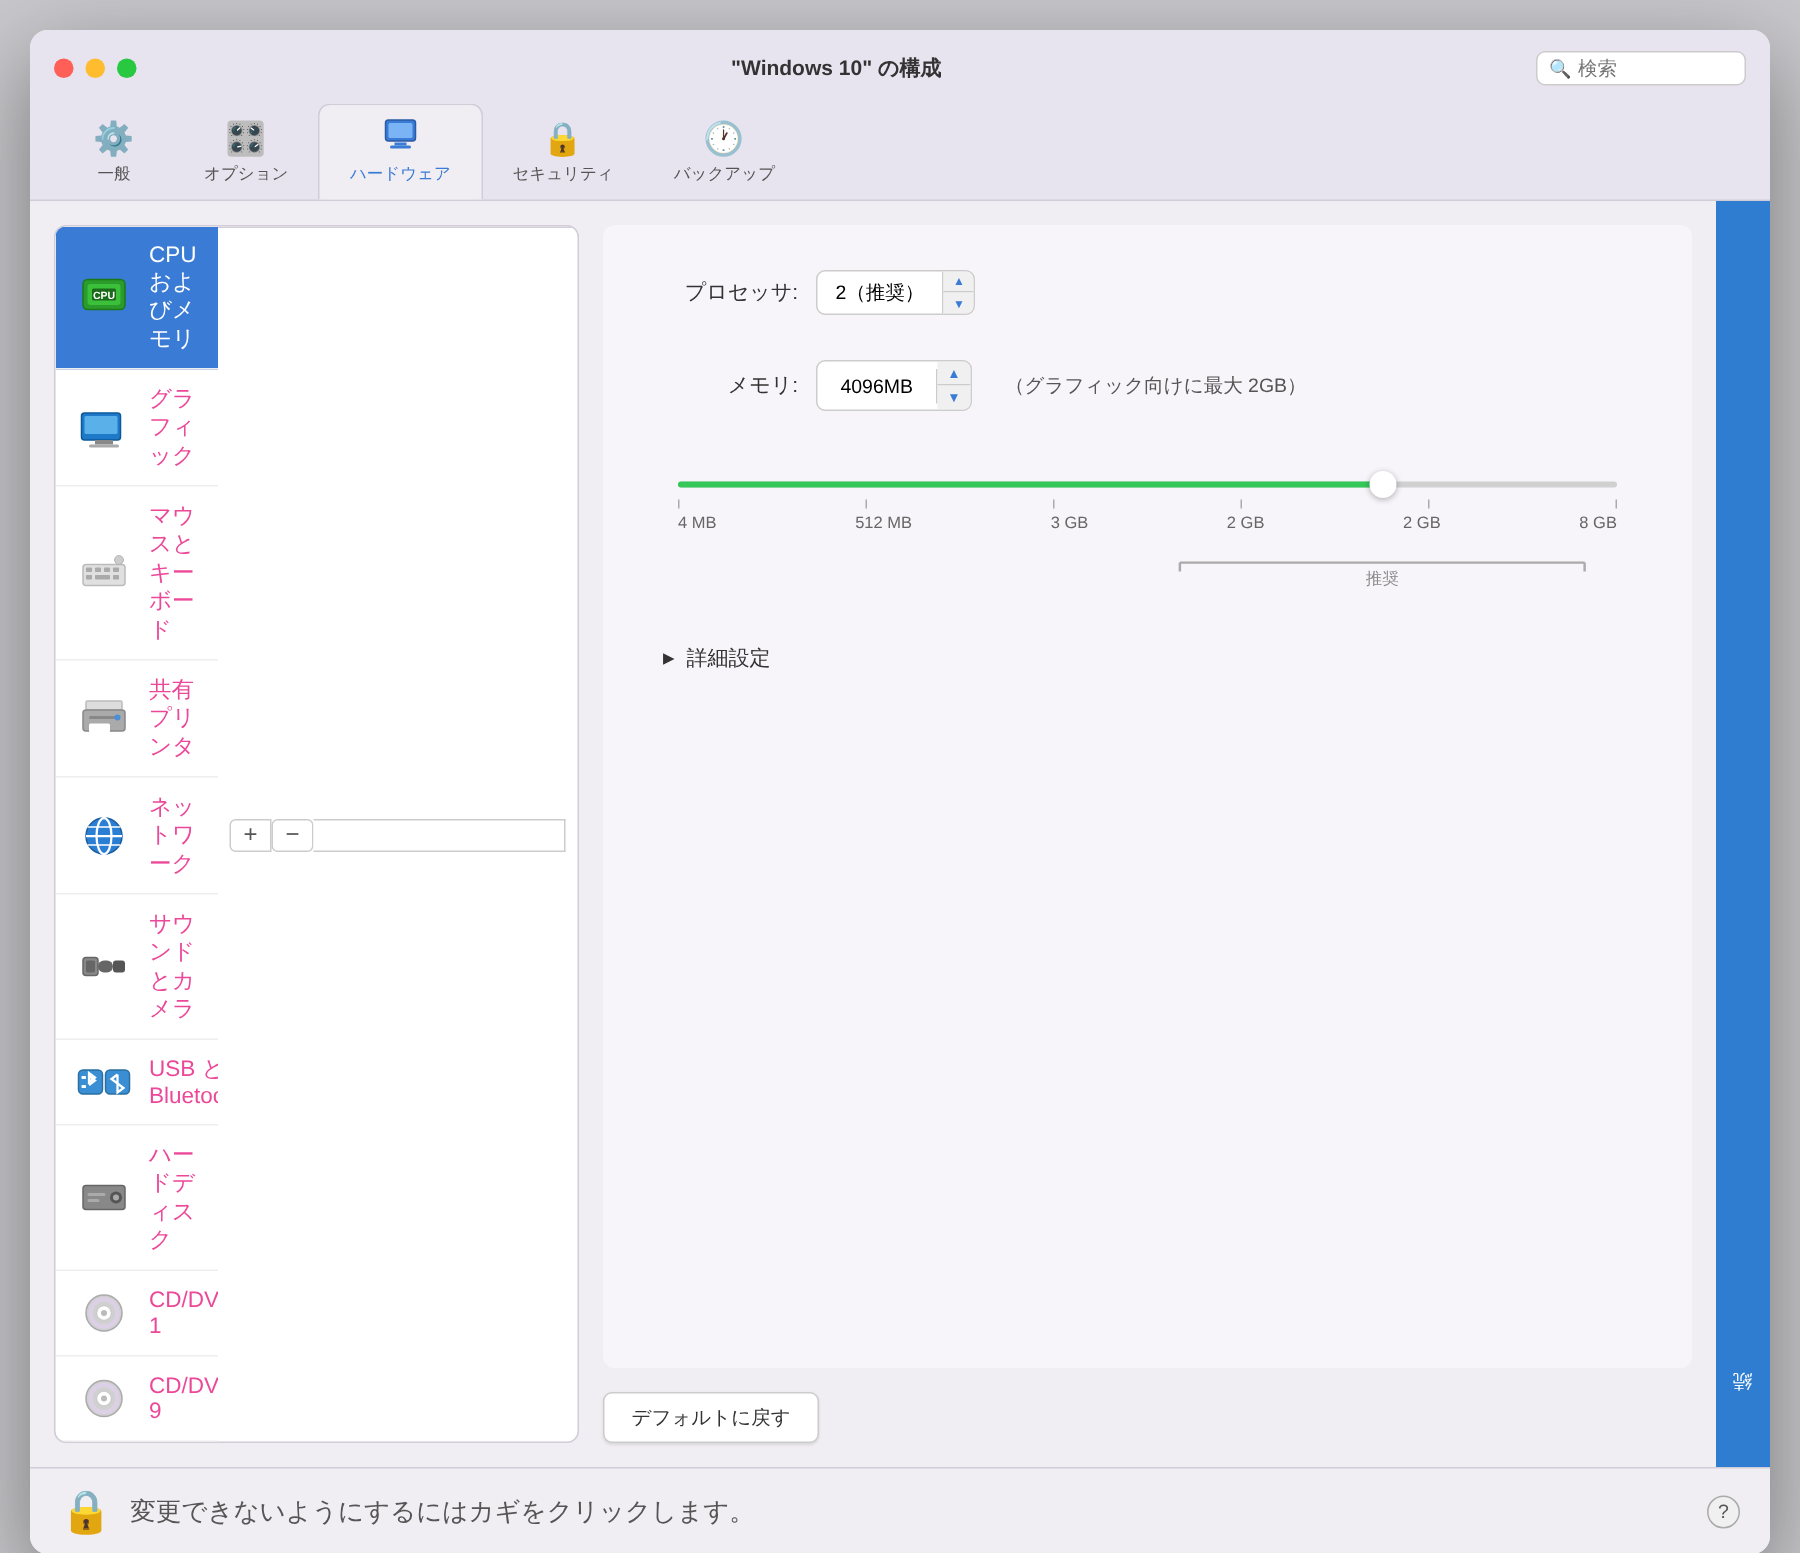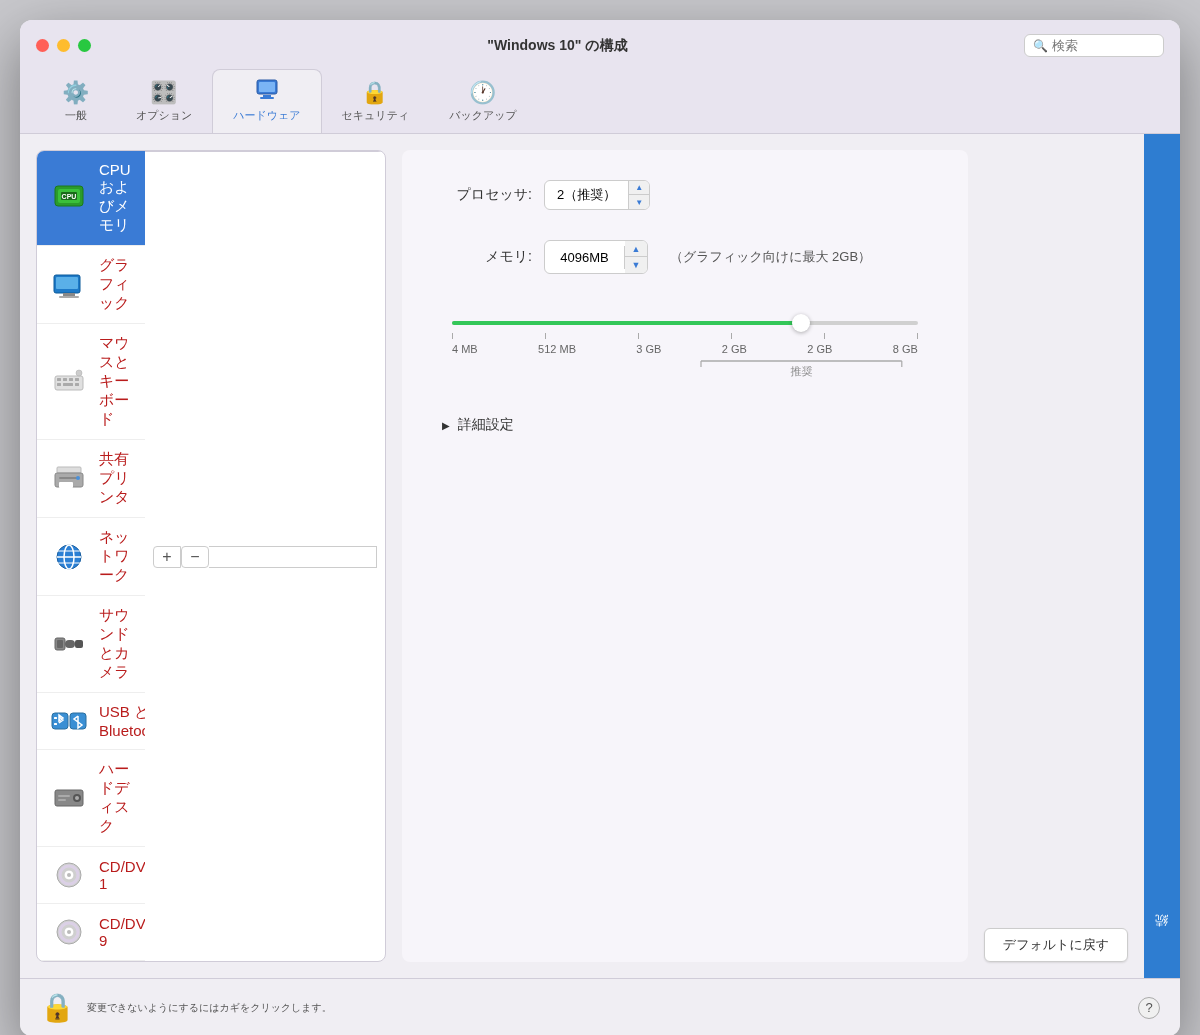--- a/index.html
+++ b/index.html
@@ -143,21 +143,21 @@
     .item-icon {
       width: 36px; height: 36px;
       display: flex;
       align-items: center;
       justify-content: center;
       font-size: 22px;
       flex-shrink: 0;
     }
     .item-label {
       font-size: 15px;
-      color: #b91c1c;
+      color: #ec4899;
     }
     .sidebar-footer {
       display: flex;
       align-items: center;
       padding: 6px 8px;
       border-top: 1px solid #d0ccd8;
       gap: 0;
     }
     .sidebar-btn {
       width: 28px; height: 22px;
@@ -179,21 +179,21 @@
       border: 1px solid #ccc;
       border-left: none;
       padding: 0 6px;
       font-size: 12px;
       outline: none;
     }
     
     .right-panel {
       flex: 1;
       display: flex;
-      flex-direction: row;
+      flex-direction: column;
       gap: 16px;
     }
     .settings-area {
       background: #f7f5fa;
       border-radius: 8px;
       padding: 30px 40px;
       flex: 1;
     }
     .setting-row {
       display: flex;
@@ -327,21 +327,21 @@
       margin-top: 4px;
     }
     .slider-label {
       font-size: 11px;
       color: #666;
     }
     .slider-recommended {
       text-align: center;
       font-size: 11px;
       color: #888;
-      margin-top: 4px;
+      margin-top: 18px;
     }
     
     .details-toggle {
       display: flex;
       align-items: center;
       gap: 8px;
       margin-top: 20px;
       cursor: pointer;
     }
     .details-arrow {
@@ -370,21 +370,21 @@
       border-top: 1px solid #d0ccd8;
       padding: 12px 20px;
       display: flex;
       align-items: center;
       gap: 12px;
     }
     .lock-icon {
       font-size: 28px;
     }
     .bottom-text {
-      font-size: 10px;
+      font-size: 17px;
       color: #555;
       flex: 1;
     }
     .help-btn {
       width: 22px; height: 22px;
       border-radius: 50%;
       border: 1px solid #aaa;
       background: #f0f0f0;
       display: flex;
       align-items: center;
@@ -665,21 +665,21 @@
               </div>
             </div>
           </div>
 
           <div class="details-toggle">
             <span class="details-arrow">▶</span>
             <span class="details-label">詳細設定</span>
           </div>
         </div>
 
-        <div style="display:flex;justify-content:center;">
+        <div style="display:flex;justify-content:flex-start;">
           <button class="default-btn">デフォルトに戻す</button>
         </div>
       </div>
     </div>
 
     <div class="right-edge">
       <span class="right-edge-text">続</span>
     </div>
   </div>
 

